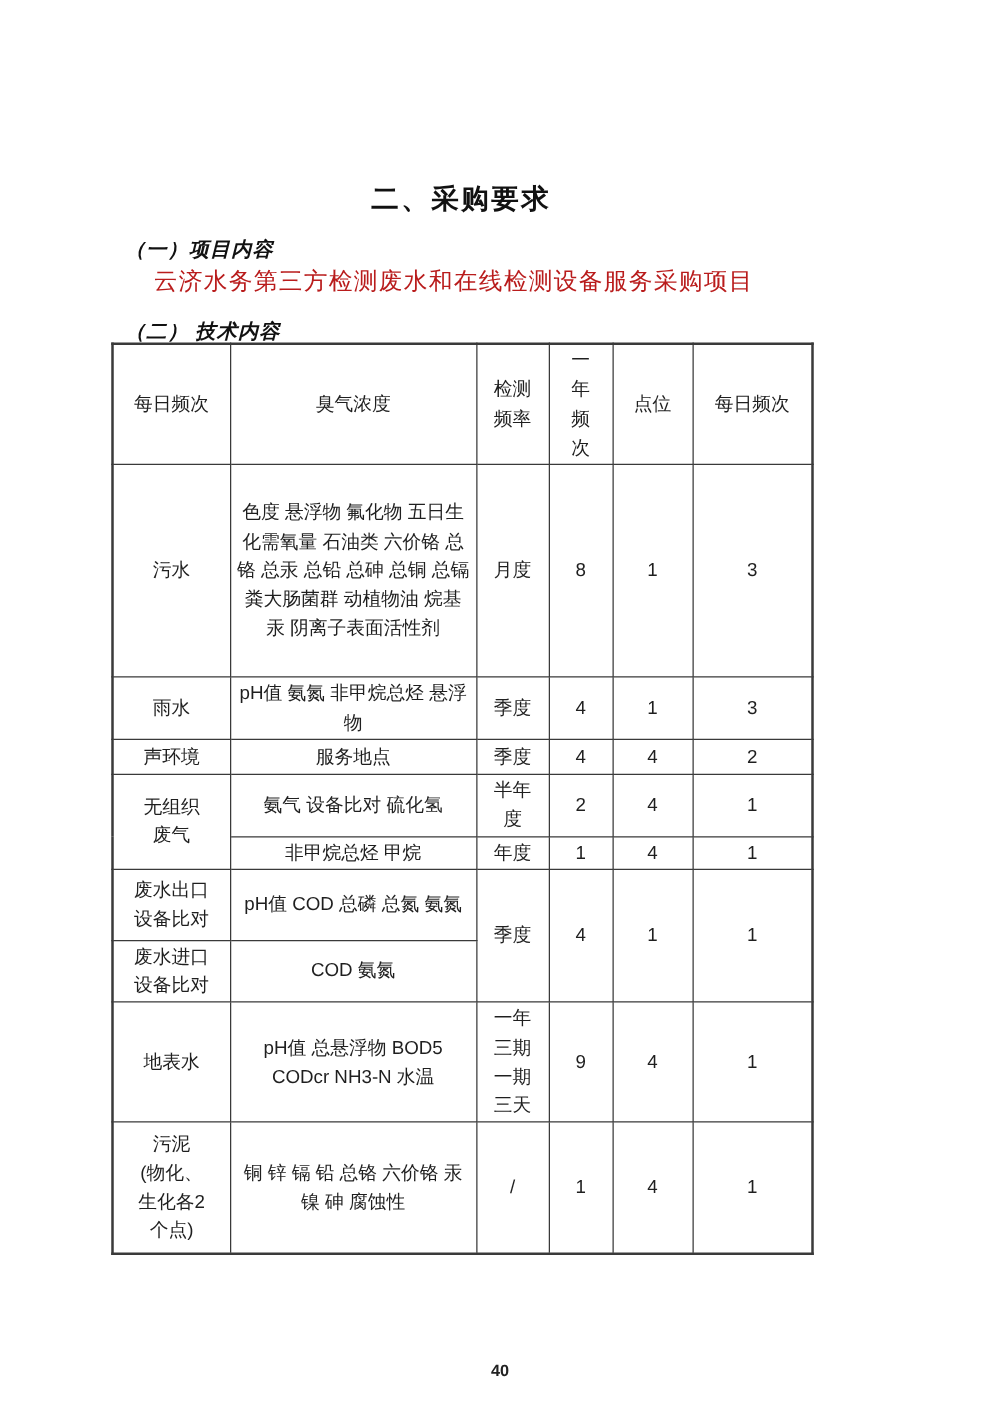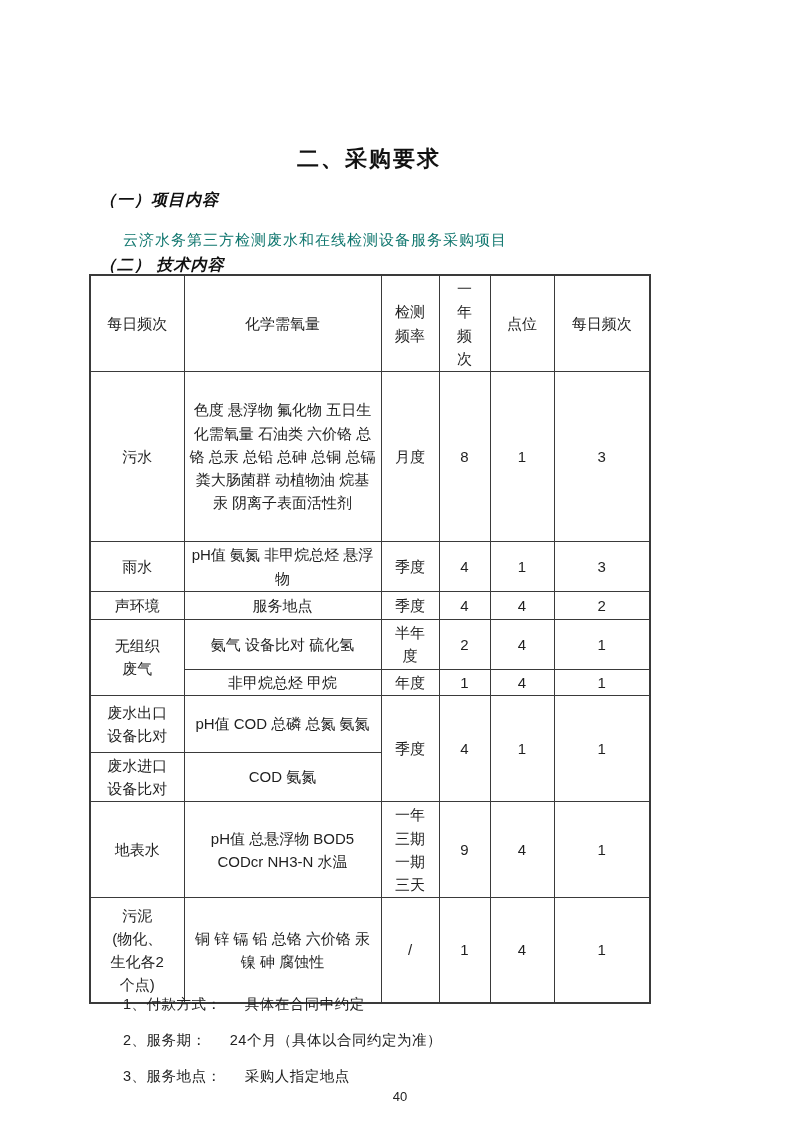--- a/index.html
+++ b/index.html
@@ -33,24 +33,24 @@
     font-size: 16px;
     font-weight: 700;
     color: #111;
     letter-spacing: 1px;
     font-style: italic;
   }
   .section-heading.s1 { top: 146px; }
   .section-heading.s2 { top: 211px; }
   .body-text {
     position: absolute;
-    top: 187px;
+    top: 168px;
     left: 123px;
-    font-size: 15px;
-    color: #0f766e;
+    font-size: 19px;
+    color: #b91c1c;
     letter-spacing: 1px;
   }
   table.tech-table {
     position: absolute;
     top: 230px;
     left: 89px;
     width: 560px;
     border-collapse: collapse;
     table-layout: fixed;
     border: 2px solid #3a3a3a;
@@ -79,21 +79,21 @@
     letter-spacing: 0.5px;
   }
   .note-line .note-value { margin-left: 1.6em; }
   .page-number {
     position: absolute;
     top: 1045px;
     left: 0;
     width: 800px;
     text-align: center;
     font-size: 13px;
-    font-weight: 400;
+    font-weight: 700;
     color: #222;
   }
 </style>
 </head>
 <body>
 
 <div class="page">
 
   <h1 class="doc-title">二、采购要求</h1>
 
@@ -108,21 +108,21 @@
       <col style="width:94px">
       <col style="width:197px">
       <col style="width:58px">
       <col style="width:51px">
       <col style="width:64px">
       <col style="width:96px">
     </colgroup>
     <tbody>
       <tr style="height:95px">
         <th>每日频次</th>
-        <th>化学需氧量</th>
+        <th>臭气浓度</th>
         <th>检测
 频率</th>
         <th>一
 年
 频
 次</th>
         <th>点位</th>
         <th>每日频次</th>
       </tr>
 
@@ -207,27 +207,16 @@
 个点)</td>
         <td>铜 锌 镉 铅 总铬 六价铬 汞 镍 砷 腐蚀性</td>
         <td>/</td>
         <td>1</td>
         <td>4</td>
         <td>1</td>
       </tr>
     </tbody>
   </table>
 
-  <div class="notes">
-    <div class="note-line">
-      <span class="note-label">1、付款方式：</span><span class="note-value">具体在合同中约定</span>
-    </div>
-    <div class="note-line">
-      <span class="note-label">2、服务期：</span><span class="note-value">24个月（具体以合同约定为准）</span>
-    </div>
-    <div class="note-line">
-      <span class="note-label">3、服务地点：</span><span class="note-value">采购人指定地点</span>
-    </div>
-  </div>
 
   <div class="page-number">40</div>
 
 </div>
 
 </body></html>

